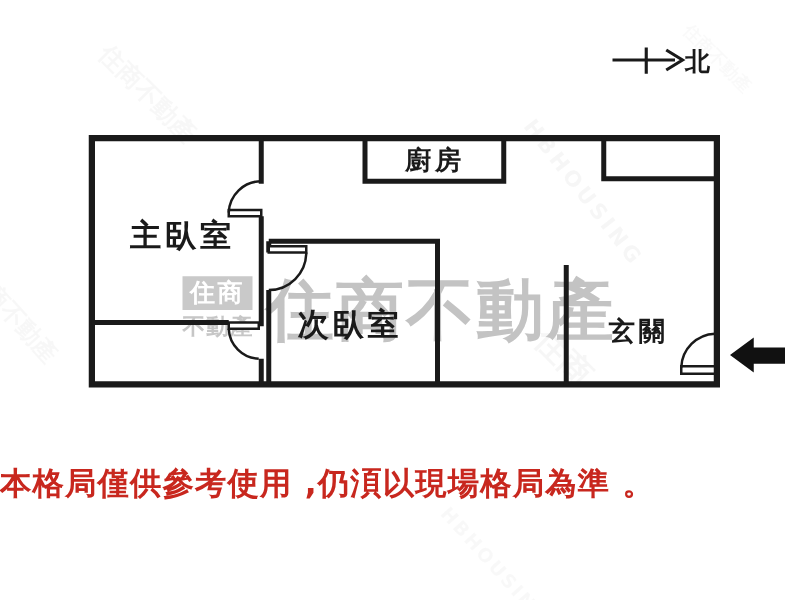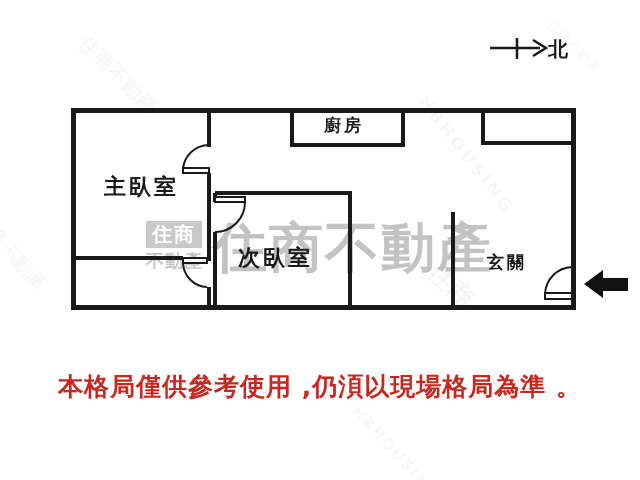--- a/index.html
+++ b/index.html
@@ -17,30 +17,30 @@
   .wm-logo{left:146px;top:221px;z-index:1;}
   .wm-logo .box{
     width:56px;height:27px;background:#c9c9c9;color:#ffffff;font-weight:bold;
     font-size:20px;line-height:27px;text-align:center;letter-spacing:2px;
   }
   .wm-logo .sub{
     color:#c6c6c6;font-weight:bold;font-size:18px;letter-spacing:1px;margin-top:1px;
   }
   svg.plan{position:absolute;left:0;top:0;z-index:2;}
   .room-label{
-    position:absolute;z-index:3;font-size:22px;font-weight:600;letter-spacing:3px;
+    position:absolute;z-index:3;font-size:25px;font-weight:600;letter-spacing:3px;
     white-space:nowrap;
   }
-  .room-label.small{font-size:17px;}
+  .room-label.small{font-size:21px;}
   .north-label{
     position:absolute;left:548px;top:36px;z-index:3;font-size:20px;font-weight:600;
   }
   .disclaimer{
-    position:absolute;left:0;top:370px;width:568px;text-align:center;z-index:3;
-    font-size:25px;font-weight:600;letter-spacing:1px;color:#c8271e;white-space:nowrap;padding-left:36px;
+    position:absolute;left:0;top:370px;width:568px;z-index:3;
+    font-size:25px;font-weight:600;letter-spacing:1px;color:#c8271e;white-space:nowrap;
   }
 </style>
 </head>
 <body>
 
 <div class="canvas">
 
   <div class="layer">
     <div class="wm wm-tile" style="left:92px;top:30px;font-size:20px;transform:rotate(45deg);transform-origin:left top;">住商不動產</div>
     <div class="wm wm-tile" style="left:430px;top:92px;font-size:17px;letter-spacing:3px;transform:rotate(52deg);transform-origin:left top;opacity:0.07;">HBHOUSING</div>

